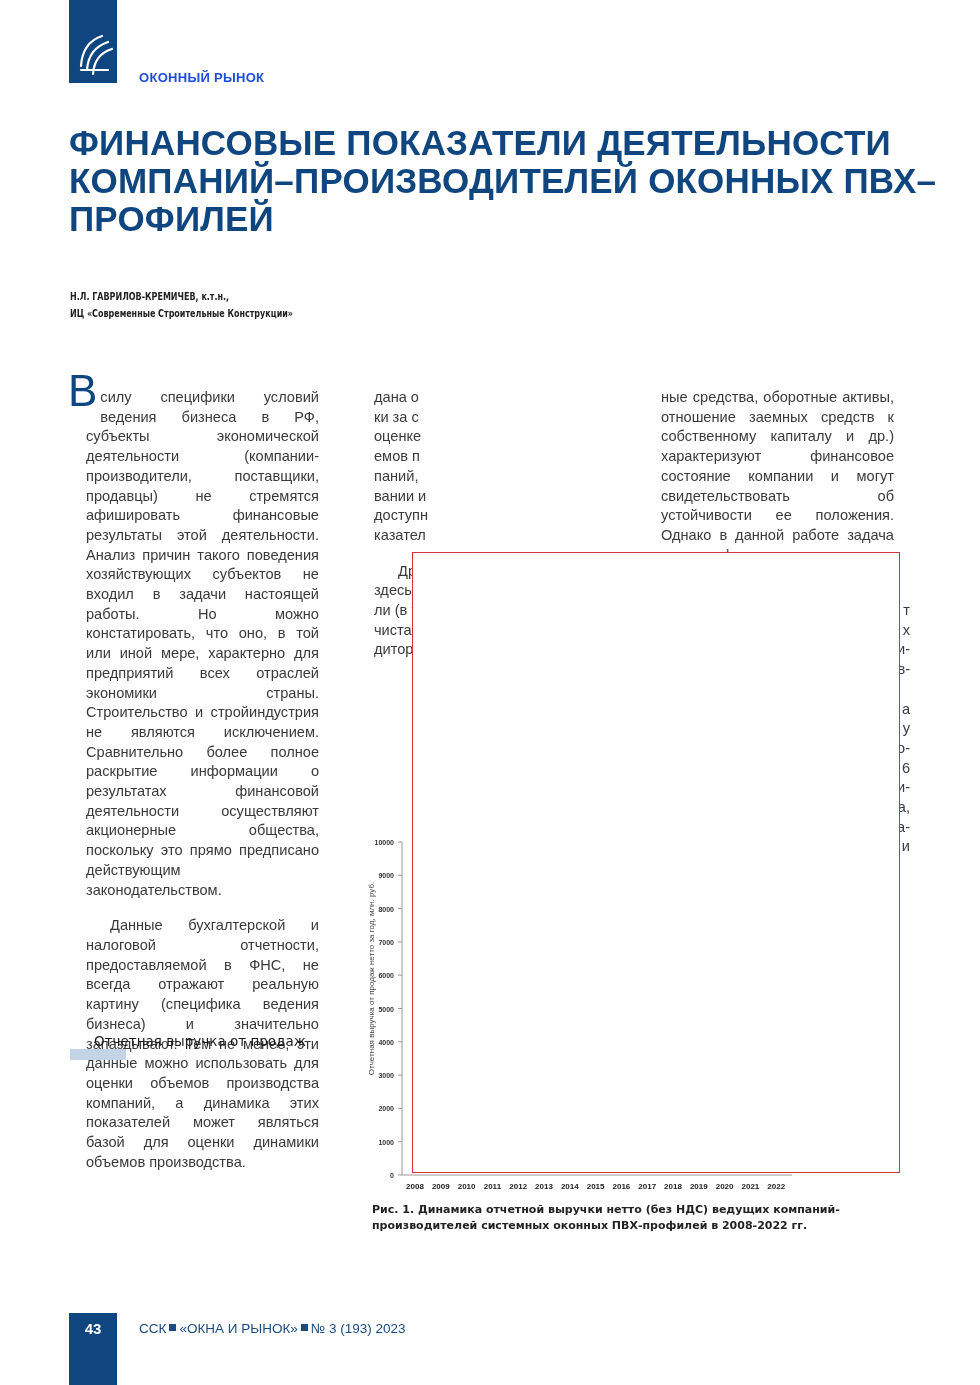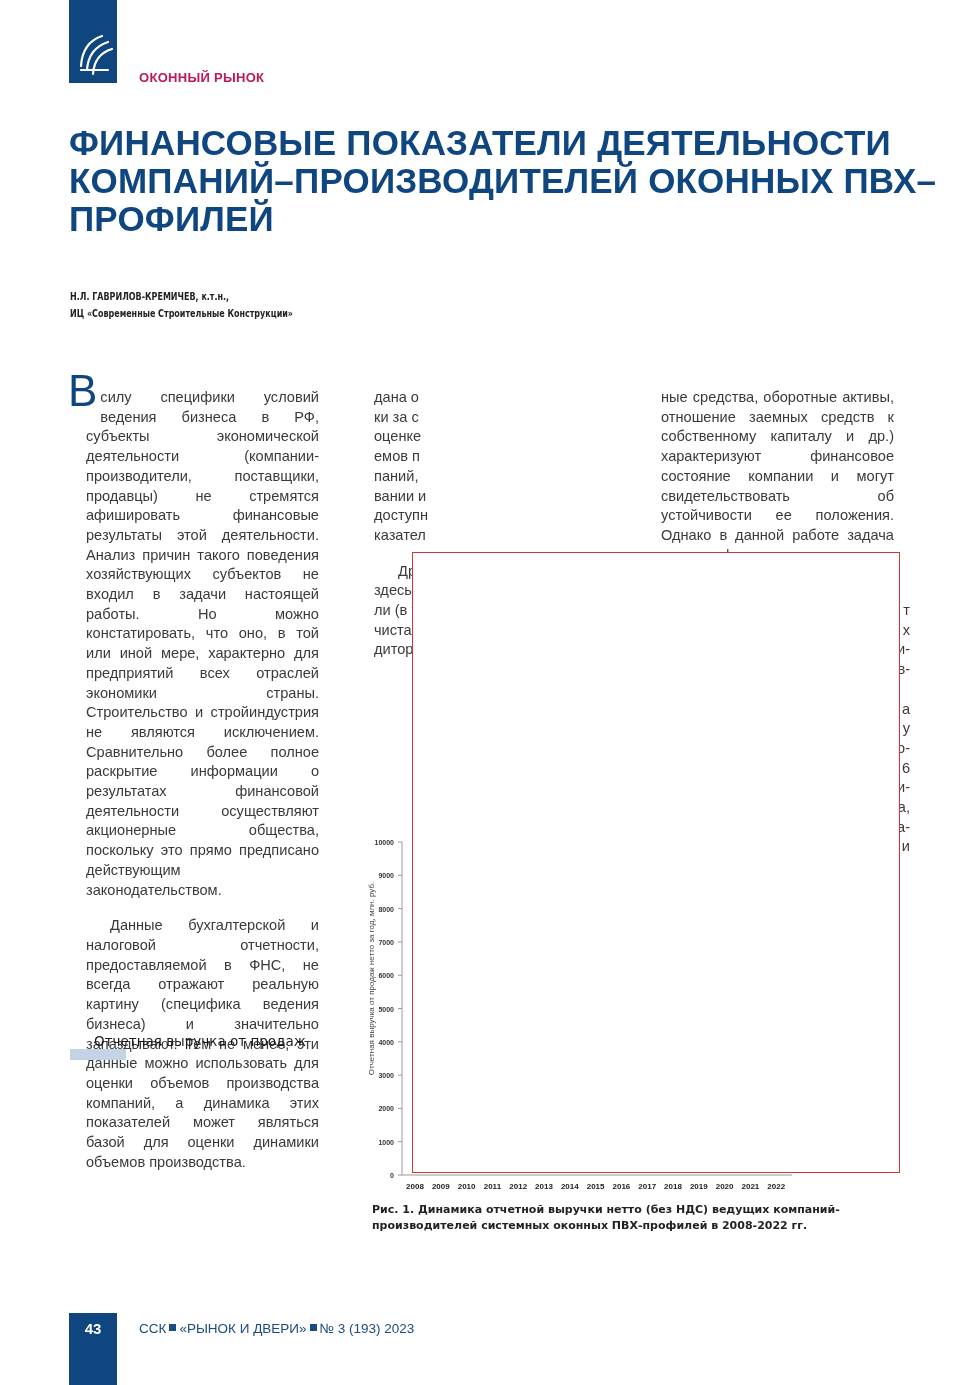--- a/index.html
+++ b/index.html
@@ -1,21 +1,21 @@
 <!DOCTYPE html>
 <html><head>
 <meta charset="utf-8">
 <style>
   html, body { margin: 0; padding: 0; background: #ffffff; }
   body { width: 980px; height: 1385px; position: relative; overflow: hidden;
          font-family: "Liberation Sans", sans-serif; color: #2a2a2a; }
   .tab-top { position: absolute; left: 69px; top: 0; width: 48px; height: 83px; background: #0f4680; }
   .logo { position: absolute; left: 72px; top: 30px; width: 44px; height: 50px; }
   .section { position: absolute; left: 139px; top: 70px; font-size: 13px; font-weight: bold;
-             color: #be185d; letter-spacing: 0.3px; }
+             color: #1d4ed8; letter-spacing: 0.3px; }
   .title { position: absolute; left: 69px; top: 124px; width: 880px; font-size: 35px; line-height: 38px;
            font-weight: bold; color: #0f4680; letter-spacing: 0.2px; margin: 0; }
   .authors { position: absolute; left: 70px; top: 288px; font-size: 10px; line-height: 17px;
              font-weight: bold; color: #222; font-family: "DejaVu Sans", sans-serif; transform: scaleX(0.8);
              transform-origin: left top; white-space: nowrap; }
   .col { position: absolute; font-size: 14.6px; line-height: 19.7px; color: #3a3a3a; text-align: justify; }
   .col p { margin: 16px; }
   .col p.ind { text-indent: 24px; }
   .c1 { left: 70px; top: 372px; width: 265px; }
   .c2 { left: 358px; top: 372px; width: 264px; }
@@ -150,14 +150,14 @@
     <text x="0" y="0" text-anchor="middle" font-size="8" fill="#444" font-family="Liberation Sans, sans-serif" transform="translate(12,146.5) rotate(-90)">Отчетная выручка от продаж нетто за год, млн. руб.</text>
   </svg>
 
 <div class="redact"></div>
 
 <div class="caption">Рис. 1. Динамика отчетной выручки нетто (без НДС) ведущих компаний-производителей системных оконных ПВХ-профилей в 2008-2022 гг.</div>
 
 <div class="tab-bot"></div>
 <div class="pagenum">43</div>
 <div class="footer">
-  <span>ССК</span><span class="sq"></span><span>«РЫНОК И ДВЕРИ»</span><span class="sq"></span><span>№ 3 (193) 2023</span>
+  <span>ССК</span><span class="sq"></span><span>«ОКНА И РЫНОК»</span><span class="sq"></span><span>№ 3 (193) 2023</span>
 </div>
 
 </body></html>

